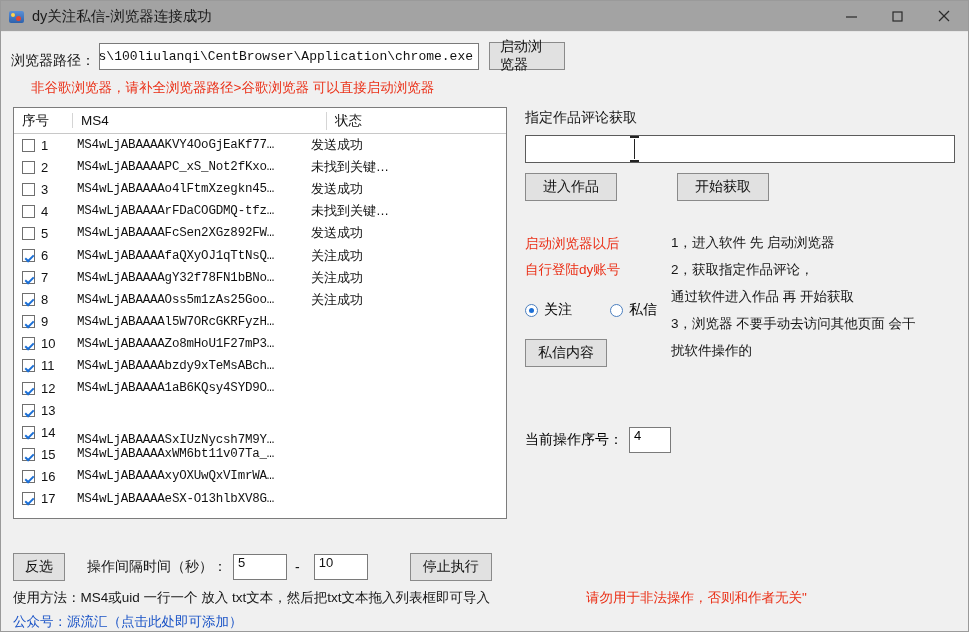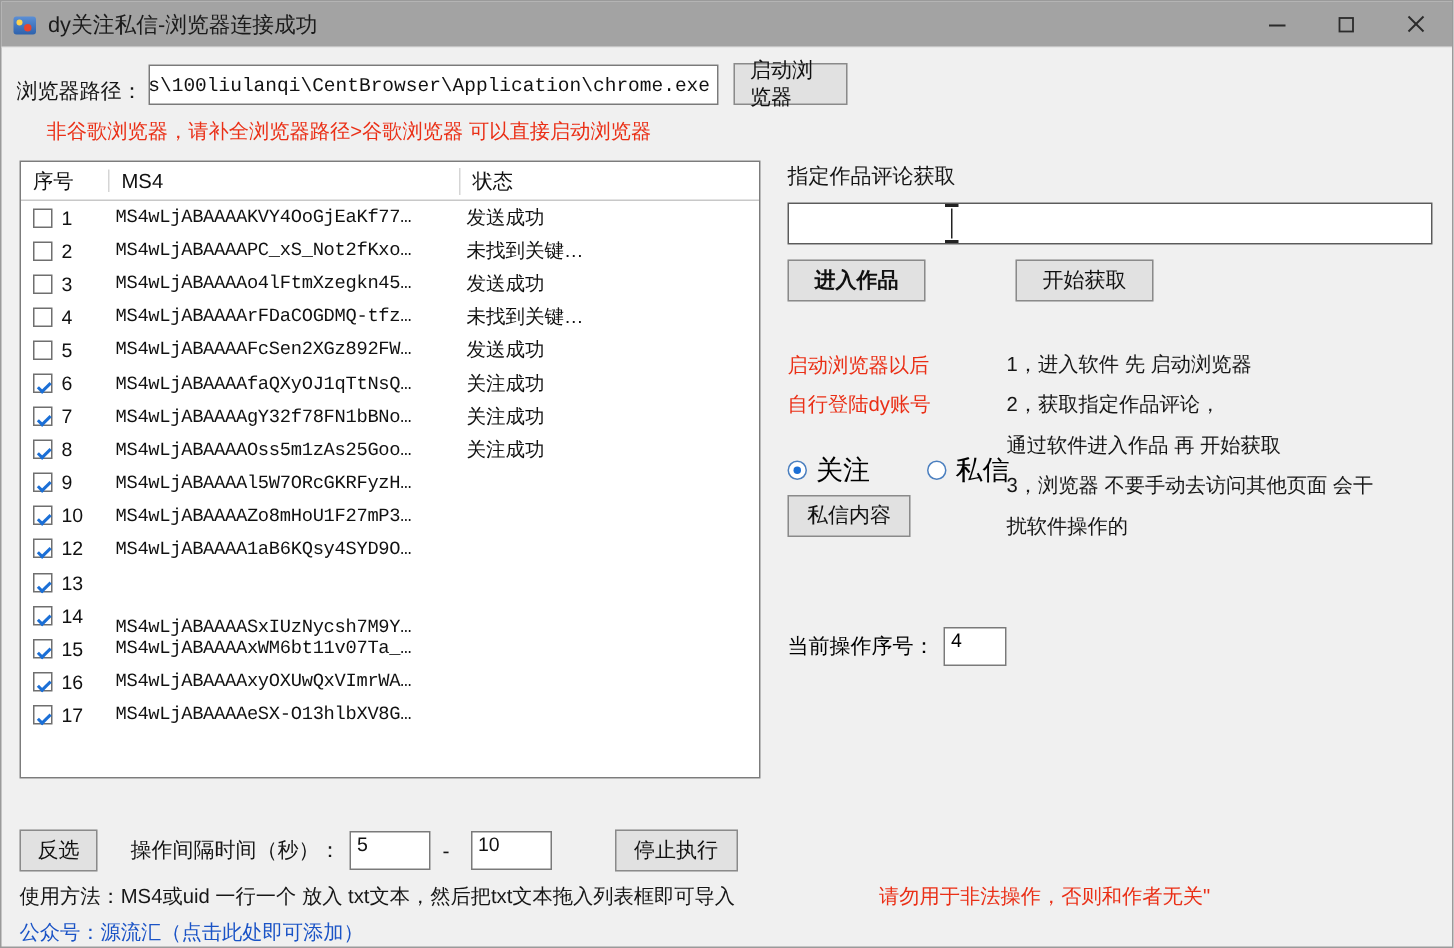--- a/index.html
+++ b/index.html
@@ -88,21 +88,21 @@
     width: 494px; height: 412px; background:#fff;
     border: 1px solid #7c7c7c; position: relative; overflow: hidden;
   }
   .list-head {
     display:flex; height: 26px; border-bottom: 1px solid #c8c8c8;
     background: #fff; font-size: 13.5px; color:#111; align-items:center;
   }
   .lh { padding-left: 8px; overflow:hidden; white-space:nowrap; }
   .c0 { width: 58px; }
   .c1 { width: 234px; border-left: 1px solid #d5d5d5; }
-  .c2 { width: 120px; border-left: 1px solid #d5d5d5; }
+  .c2 { width: 120px; border-left: 1px solid #d5d5d5; margin-left: 20px; }
   .c3 { flex:1; border-left: 1px solid #d5d5d5; }
   .row {
     display:flex; height: 22.1px; align-items:center;
     font-size: 13px; color:#111;
   }
   .cell { padding-left: 8px; white-space: nowrap; overflow: hidden; }
   .cell.mono { font-family:"Liberation Mono", monospace; font-size:12.5px; letter-spacing:-0.2px;}
   .cbx {
     width: 13px; height: 13px; border: 1px solid #6f6f6f; background:#fff;
     margin-left: 8px; position: relative; flex:none;
@@ -145,42 +145,42 @@
   .caret {
     position:absolute; left: 108px; top: 3px; width:1px; height:20px; background:#222;
   }
   .caret::before{
     content:""; position:absolute; left:-4px; top:-3px; width:9px;height:2px;background:#222;
   }
   .caret::after{
     content:""; position:absolute; left:-4px; bottom:-3px; width:9px;height:2px;background:#222;
   }
   .btn-row { margin-top: 10px; display:flex; }
-  #enter-work-button { width: 92px; font-weight: bold; }
+  #enter-work-button { width: 92px; }
   #start-fetch-button { margin-left: 60px; width: 92px; }
 
   .red-note {
     color:#ea2f16; font-size: 13.5px; line-height: 26px; margin-top: 30px;
   }
   .steps {
     position:absolute; left: 160px; top: 122px;
     font-size: 13.5px; color:#161616; line-height: 27px;
   }
-  .radio-row { margin-top: 18px; display:flex; align-items:center; font-size:18px; }
+  .radio-row { margin-top: 18px; display:flex; align-items:center; font-size:14px; }
   .radio {
     width: 13px; height: 13px; border: 1px solid #4b7fbf; border-radius: 50%;
     background:#fff; position: relative; margin-right: 6px; flex:none;
   }
   .radio.sel::after {
     content:""; position:absolute; left:3px; top:3px; width:5px;height:5px;
     border-radius:50%; background:#1b6fd6;
   }
   .radio-item { display:flex; align-items:center; }
   .radio-item + .radio-item { margin-left: 38px; }
-  #dm-content-button { margin-top: 5px; width: 82px; }
+  #dm-content-button { margin-top: 20px; width: 82px; }
   .seq-row { display:flex; align-items:center; margin-top: 60px; font-size:14px; }
   .seq-input {
     width: 42px; height: 26px; border:1px solid #7a7a7a; background:#fff;
     font-size:13px; padding:0 4px; margin-left: 6px;
   }
 </style>
 </head>
 <body>
 
 <div class="window">
@@ -286,20 +286,26 @@
               <span class="cell" style="width: 120px;"></span>
             </div>
             <div class="row">
               <span class="cbx checked"></span>
               <span class="cell idx">10</span>
               <span class="cell mono" style="width: 234px;">MS4wLjABAAAAZo8mHoU1F27mP3…</span>
               <span class="cell" style="width: 120px;"></span>
             </div>
             <div class="row">
               <span class="cbx checked"></span>
+              <span class="cell idx">11</span>
+              <span class="cell mono" style="width: 234px;">MS4wLjABAAAAbzdy9xTeMsABch…</span>
+              <span class="cell" style="width: 120px;"></span>
+            </div>
+            <div class="row">
+              <span class="cbx checked"></span>
               <span class="cell idx">12</span>
               <span class="cell mono" style="width: 234px;">MS4wLjABAAAA1aB6KQsy4SYD9O…</span>
               <span class="cell" style="width: 120px;"></span>
             </div>
             <div class="row">
               <span class="cbx checked"></span>
               <span class="cell idx">13</span>
               <span class="cell" style="width: 120px;"></span>
             </div>
             <div class="row">

